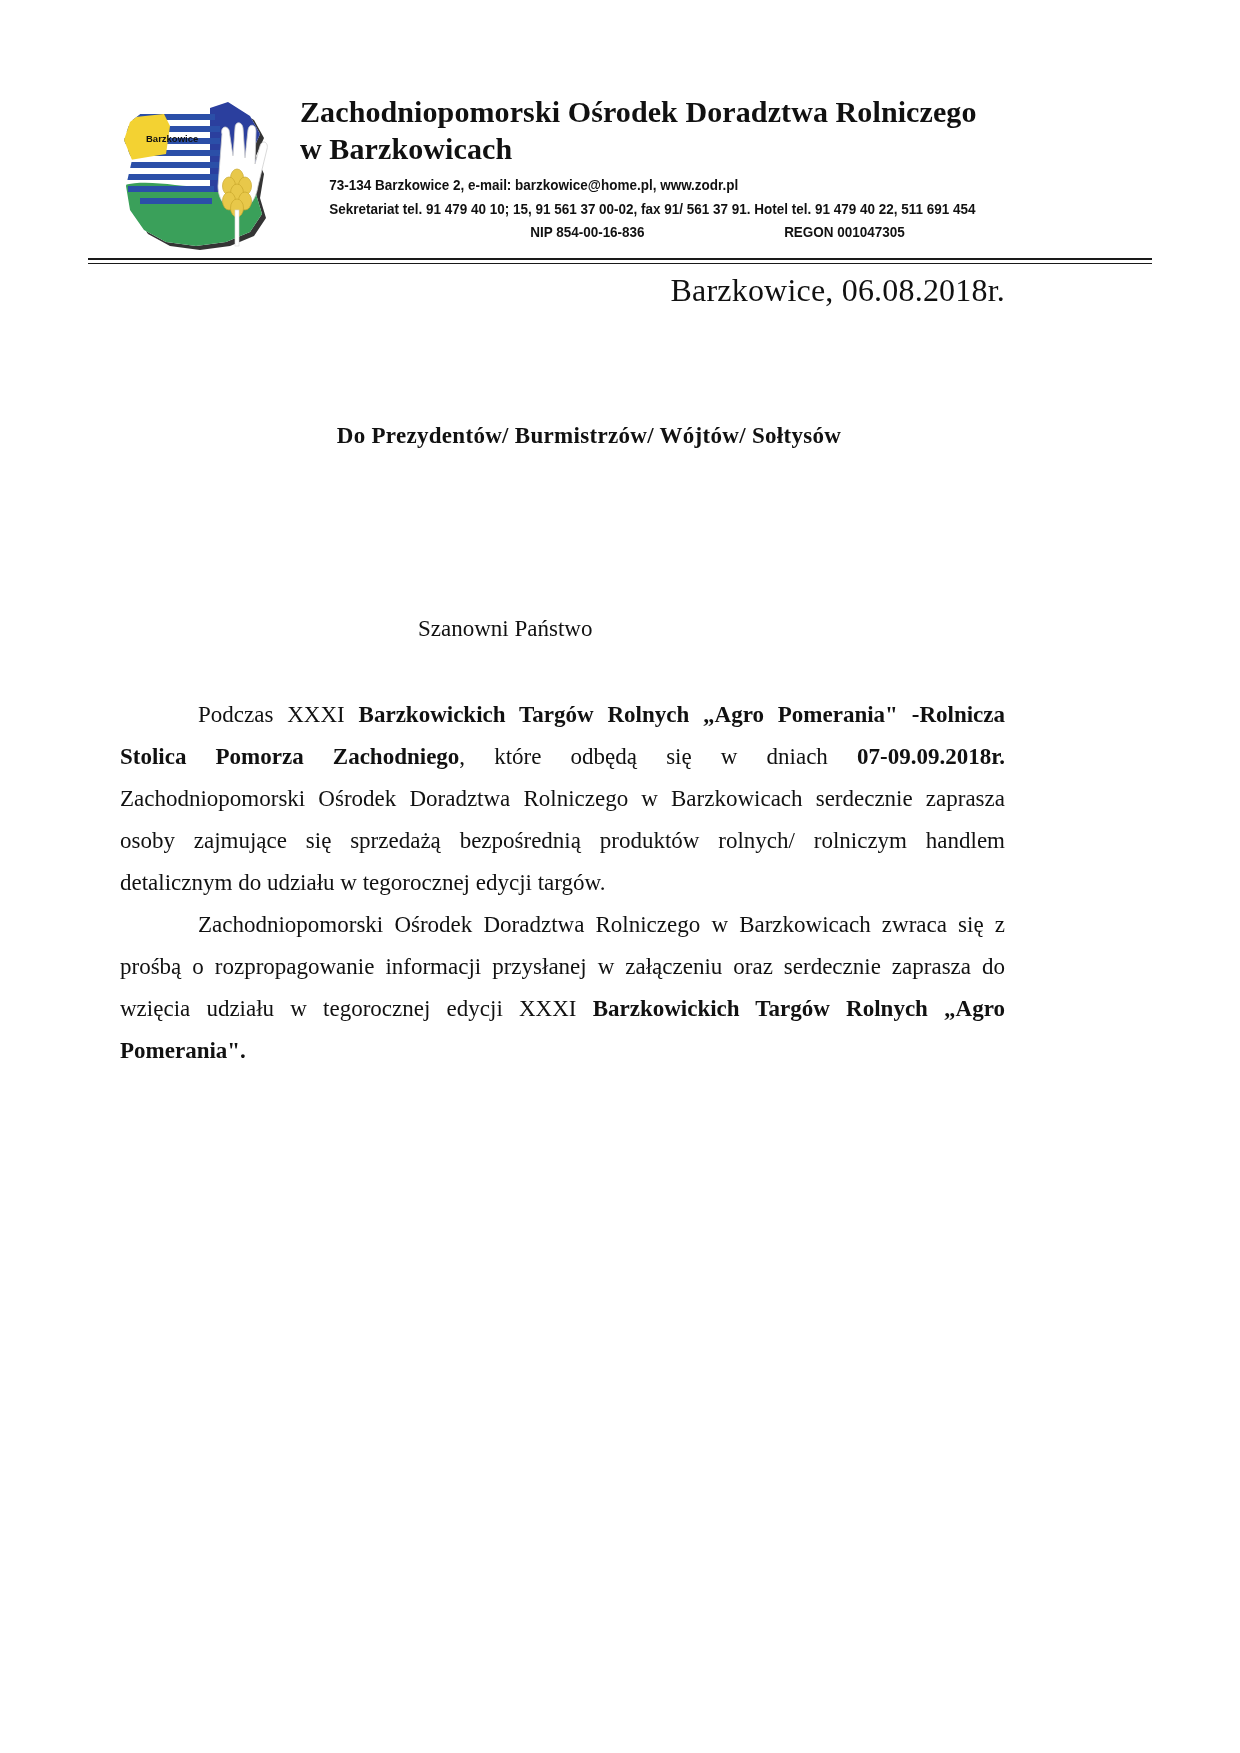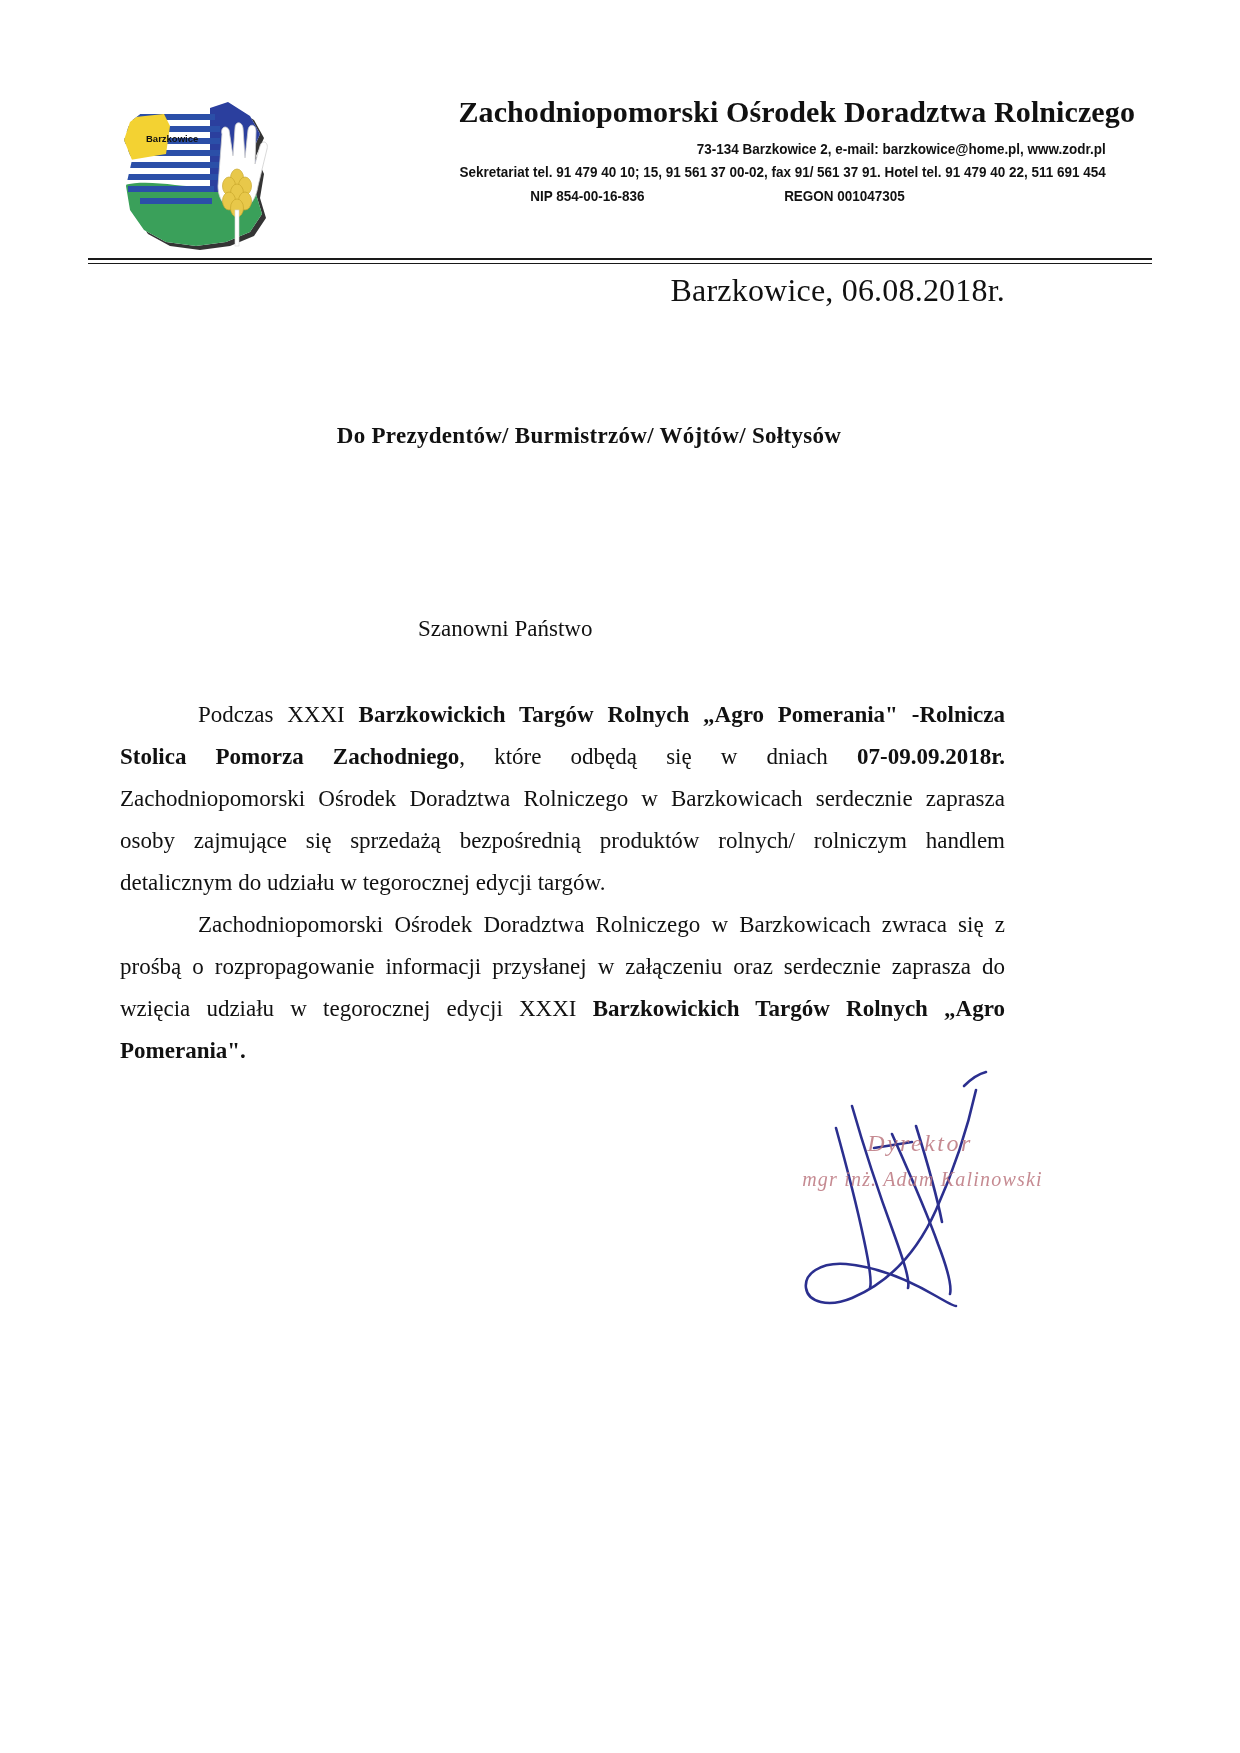--- a/index.html
+++ b/index.html
@@ -18,21 +18,21 @@
   .letterhead {
     position:absolute; left:0; top:82px; width:1240px;
     display:flex; align-items:flex-start;
   }
   .logo-wrap {
     width:200px; margin-left:100px; flex:0 0 200px;
     padding-top:8px;
   }
   .logo-svg { display:block; width:185px; height:165px; }
 
-  .org-block { flex:1; text-align:right; padding-right:105px; padding-top:12px;}
+  .org-block { flex:1; text-align:left; padding-right:105px; padding-top:12px;}
   .org-title {
     font-family:"Liberation Serif", serif;
     font-weight:bold;
     font-size:30px;
     line-height:1.22;
     letter-spacing:0.1px;
     color:#111;
   }
   .org-contacts {
     font-family:"Liberation Sans", sans-serif;
@@ -170,20 +170,21 @@
           <ellipse cx="137" cy="118" rx="6.5" ry="9"></ellipse>
         </g>
         <rect x="135" y="120" width="4" height="36" fill="#ffffff" stroke="#d8d8d8" stroke-width="0.6"></rect>
 
         <text x="46" y="52" font-family="Liberation Sans, sans-serif" font-size="9.5" font-weight="bold" fill="#111">Barzkowice</text>
       </svg>
     </div>
 
     <div class="org-block">
       <div class="org-title">Zachodniopomorski Ośrodek Doradztwa Rolniczego</div>
+      <div class="org-title">w Barzkowicach</div>
       <div class="org-contacts">
         <div>73-134 Barzkowice 2, e-mail: barzkowice@home.pl, www.zodr.pl</div>
         <div>Sekretariat tel. 91 479 40 10; 15,  91 561 37 00-02, fax  91/ 561 37 91. Hotel tel. 91 479 40 22, 511 691 454</div>
         <div class="row-ids">
           <span>NIP 854-00-16-836</span>
           <span>REGON 001047305</span>
         </div>
       </div>
     </div>
   </div>
@@ -195,38 +196,14 @@
   <div class="addressee">Do Prezydentów/ Burmistrzów/ Wójtów/ Sołtysów</div>
 
   <div class="greeting">Szanowni Państwo</div>
 
   <div class="body-text">
     <p class="p1"><span>Podczas XXXI </span><span class="b">Barzkowickich Targów Rolnych „Agro Pomerania" -Rolnicza Stolica Pomorza Zachodniego</span><span>, które odbędą się w dniach </span><span class="b">07-09.09.2018r.</span><span> Zachodniopomorski Ośrodek Doradztwa Rolniczego w Barzkowicach  serdecznie zaprasza osoby zajmujące się sprzedażą bezpośrednią produktów rolnych/ rolniczym handlem detalicznym do udziału w tegorocznej edycji targów.</span></p>
 
     <p class="p2"><span>Zachodniopomorski Ośrodek Doradztwa Rolniczego w Barzkowicach zwraca się z prośbą o rozpropagowanie informacji przysłanej w załączeniu oraz serdecznie zaprasza do wzięcia udziału w tegorocznej edycji XXXI </span><span class="b">Barzkowickich Targów Rolnych „Agro Pomerania".</span></p>
   </div>
 
-  <div class="sig-area">
-
-    <svg class="sig-svg" viewBox="0 0 360 300">
-      <g fill="none" stroke="#2b2f8f" stroke-width="2.6" stroke-linecap="round" stroke-linejoin="round">
-
-        <path d="M96,98 C106,134 116,172 124,210 C130,238 132,252 130,258"></path>
-        <path d="M112,76 C124,118 140,166 154,204 C164,232 170,250 168,258"></path>
-
-        <path d="M152,104 C168,140 186,180 198,214 C208,240 212,256 210,264"></path>
-
-        <path d="M236,60 C228,96 214,140 196,180 C178,220 150,252 112,268
-                 C88,278 68,272 66,258 C64,244 80,232 106,234
-                 C140,237 172,252 196,266 C208,273 214,276 216,276"></path>
-
-        <path d="M224,56 C230,50 238,44 246,42"></path>
-
-        <path d="M134,118 C146,116 160,114 172,112"></path>
-        <path d="M176,96 C186,128 196,162 202,192"></path>
-      </g>
-    </svg>
-
-    <div class="stamp-text stamp-role">Dyrektor</div>
-    <div class="stamp-text stamp-name">mgr inż. Adam Kalinowski</div>
-  </div>
 
 </div>
 
 </body></html>

